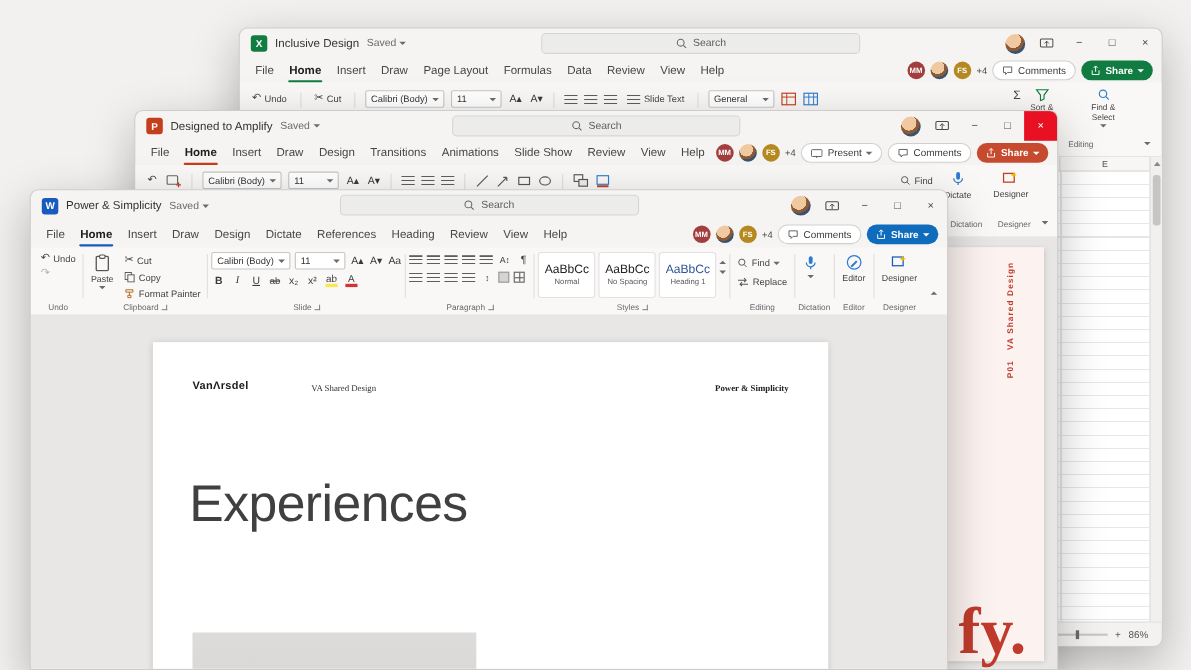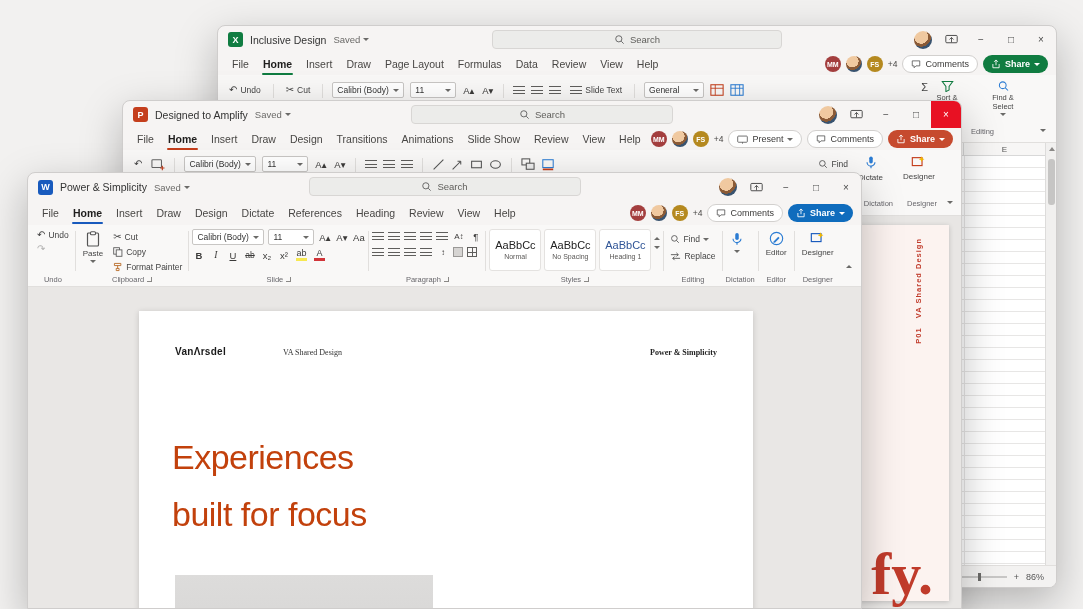--- a/index.html
+++ b/index.html
@@ -95,21 +95,21 @@
   .word .titlebar{height:28px}
   .word .menubar{height:24px}
   .word .ribbon{top:52px;height:62px}
   .ribbon-inner{display:flex;align-items:stretch;padding:2px 6px 0;height:100%}
   .collapse{position:absolute;right:9px;bottom:18px}
   .docarea{position:absolute;left:0;right:0;top:114px;bottom:0;background:#e9e7e5}
   .page{position:absolute;left:111px;top:24px;width:614px;height:600px;background:#fff;box-shadow:0 1px 6px rgba(0,0,0,.16)}
   .pg-logo{position:absolute;left:36px;top:35px;font-size:10px;font-weight:700;letter-spacing:.3px;color:#1a1a1a}
   .pg-hc{position:absolute;left:144px;top:37px;font-size:8px;font-family:"Liberation Serif",serif;color:#333}
   .pg-hr{position:absolute;right:36px;top:37px;font-size:8px;font-family:"Liberation Serif",serif;font-weight:600;color:#222}
-  .pg-h1{position:absolute;left:33px;top:118px;font-family:"Liberation Serif",serif;font-size:34px;line-height:57px;letter-spacing:-.5px;color:#c2410c}
+  .pg-h1{position:absolute;left:33px;top:118px;font-family:"Liberation Serif",serif;font-size:47px;line-height:57px;letter-spacing:-.5px;color:#404040}
   .pg-img{position:absolute;left:36px;top:264px;width:258px;height:120px;background:linear-gradient(180deg,#dddcdb,#d2d1d0)}
   .pg-lead{position:absolute;left:318px;top:281px;font-family:"Liberation Serif",serif;font-weight:700;font-size:10.5px;color:#111;white-space:nowrap}
   svg{flex:0 0 auto}
 </style>
 </head>
 <body>
 
 <section class="win excel">
   <div class="titlebar">
     <span class="appicon" style="background:#107c41">X</span>
@@ -702,18 +702,17 @@
     </div>
     <i class="chv up collapse"></i>
   </div>
   <div class="docarea">
     <div class="page">
       <span class="pg-logo">VanΛrsdel</span>
       <span class="pg-hc">VA Shared Design</span>
       <span class="pg-hr">Power &amp; Simplicity</span>
       <div class="pg-h1">
         <div>Experiences</div>
-        <div>built for focus</div>
       </div>
       <div class="pg-img"></div>
     </div>
   </div>
 </section>
 
 </body></html>

